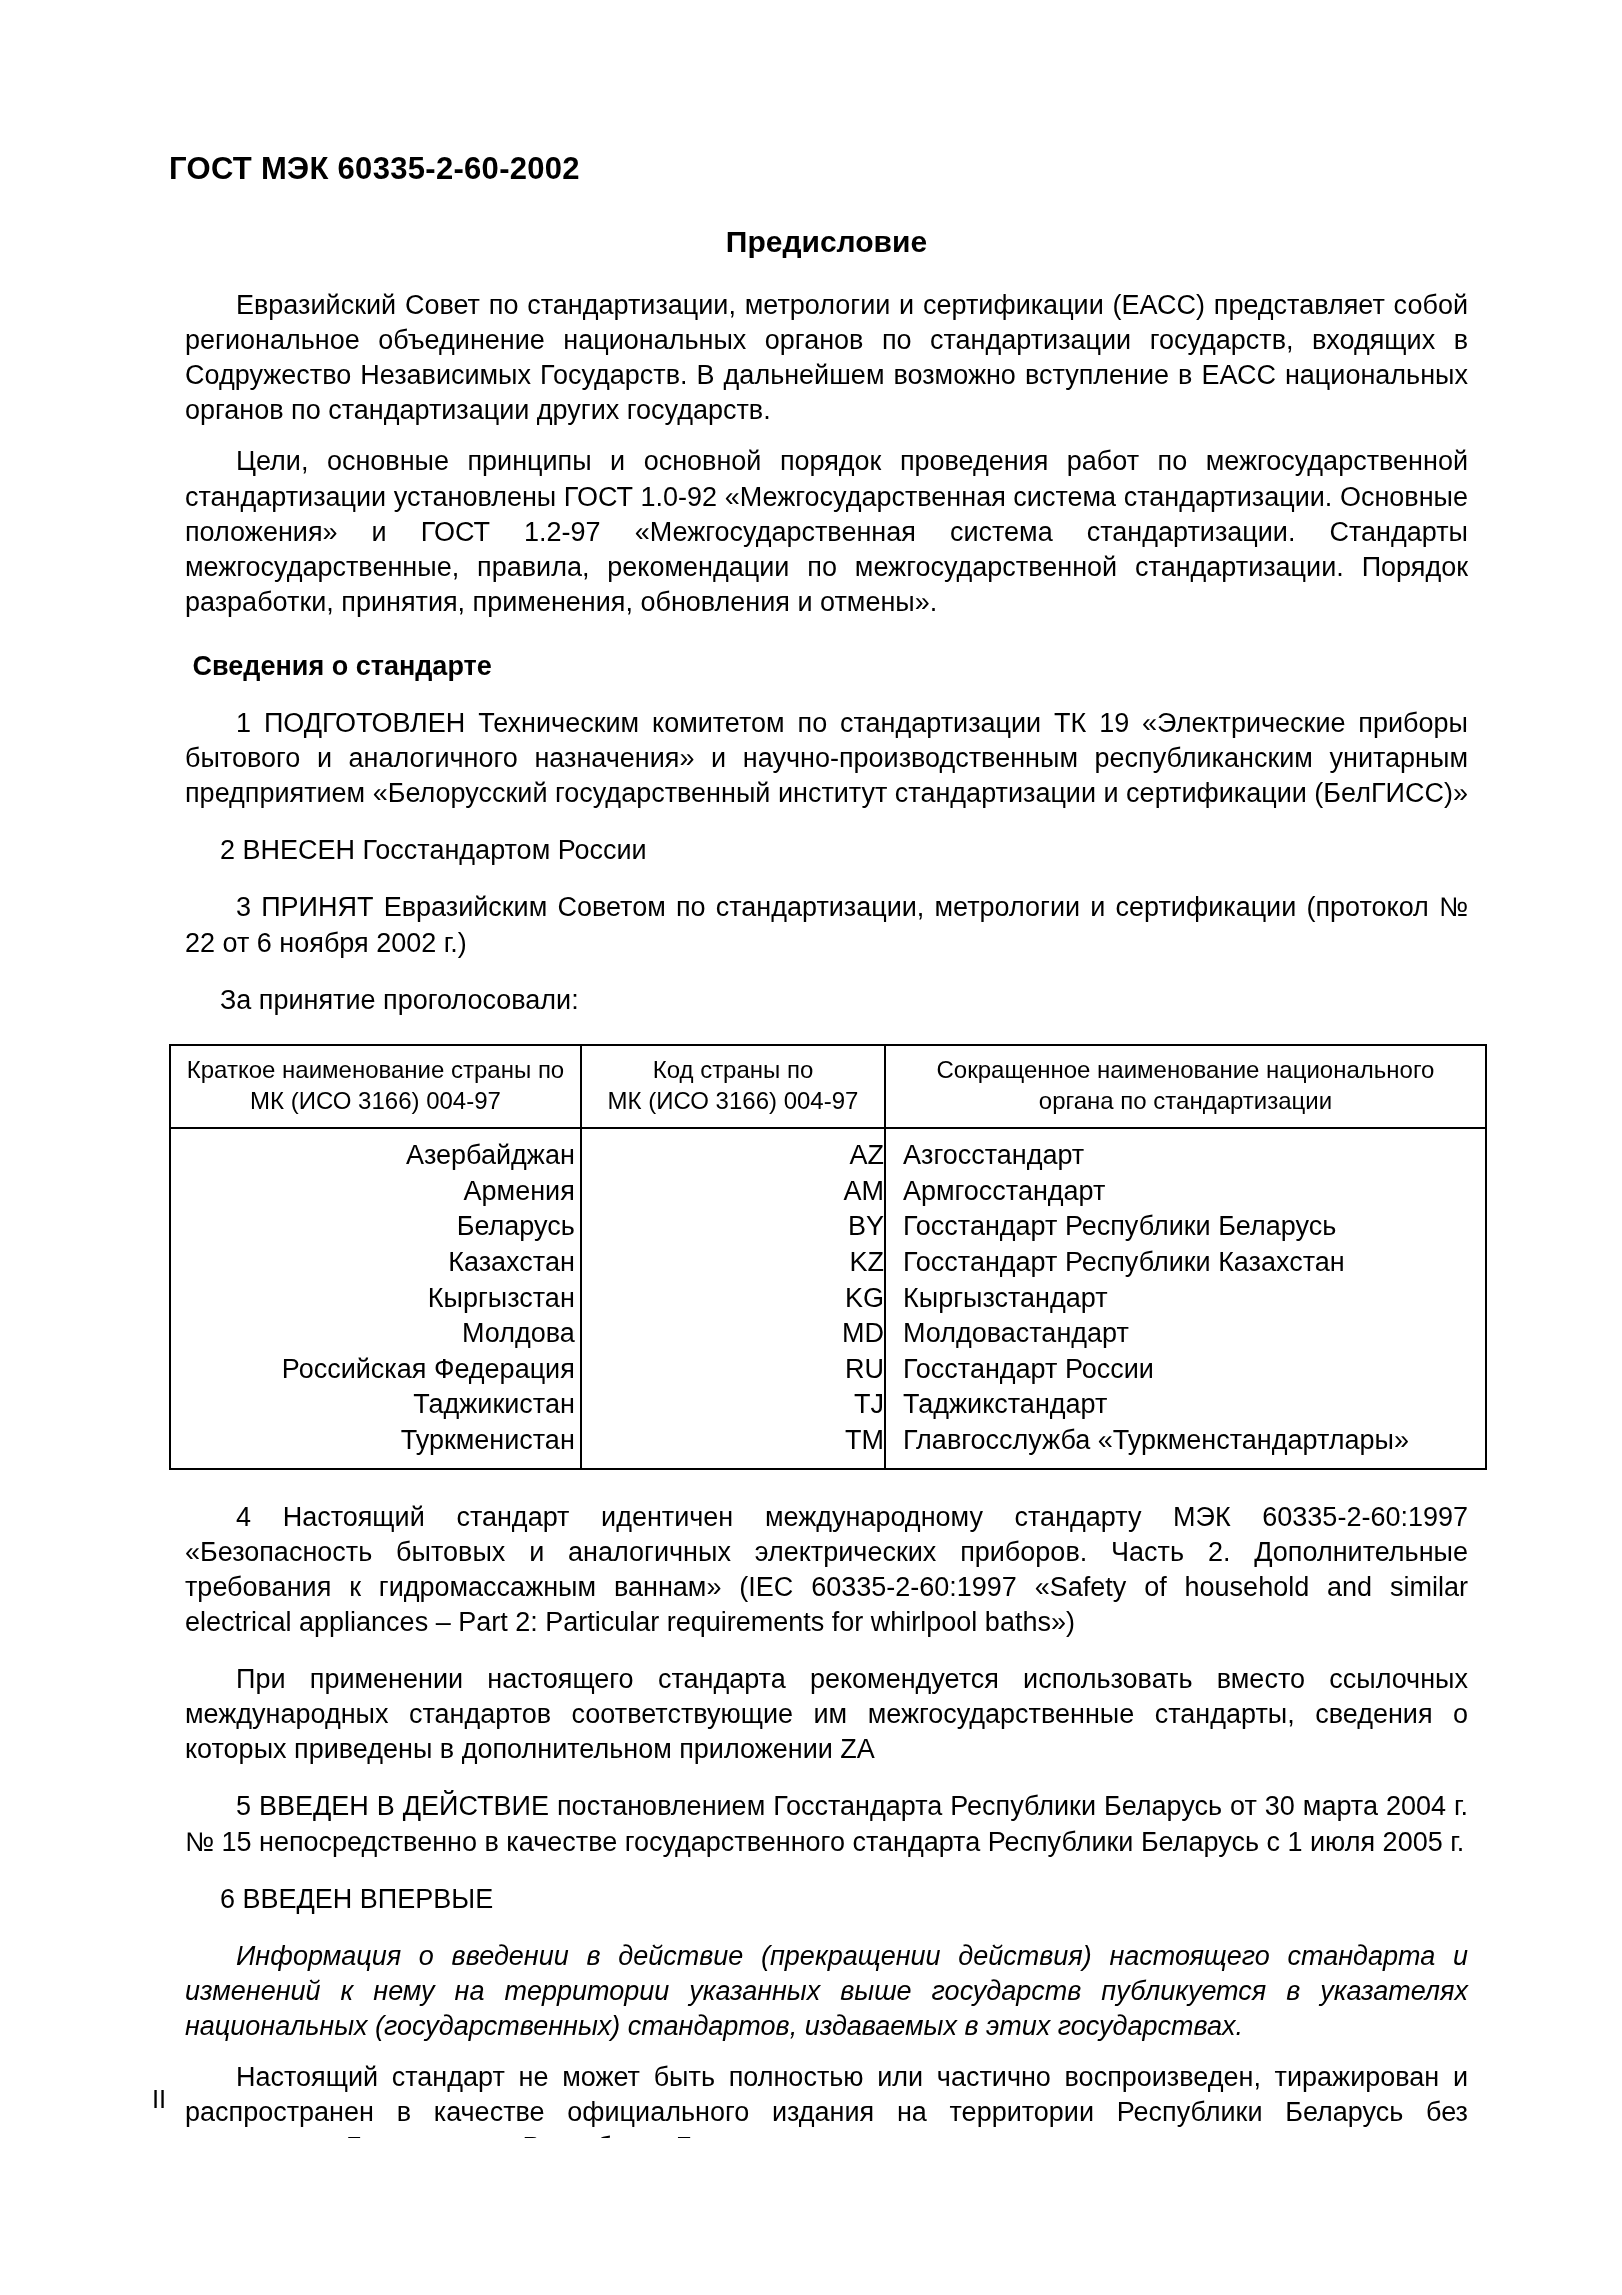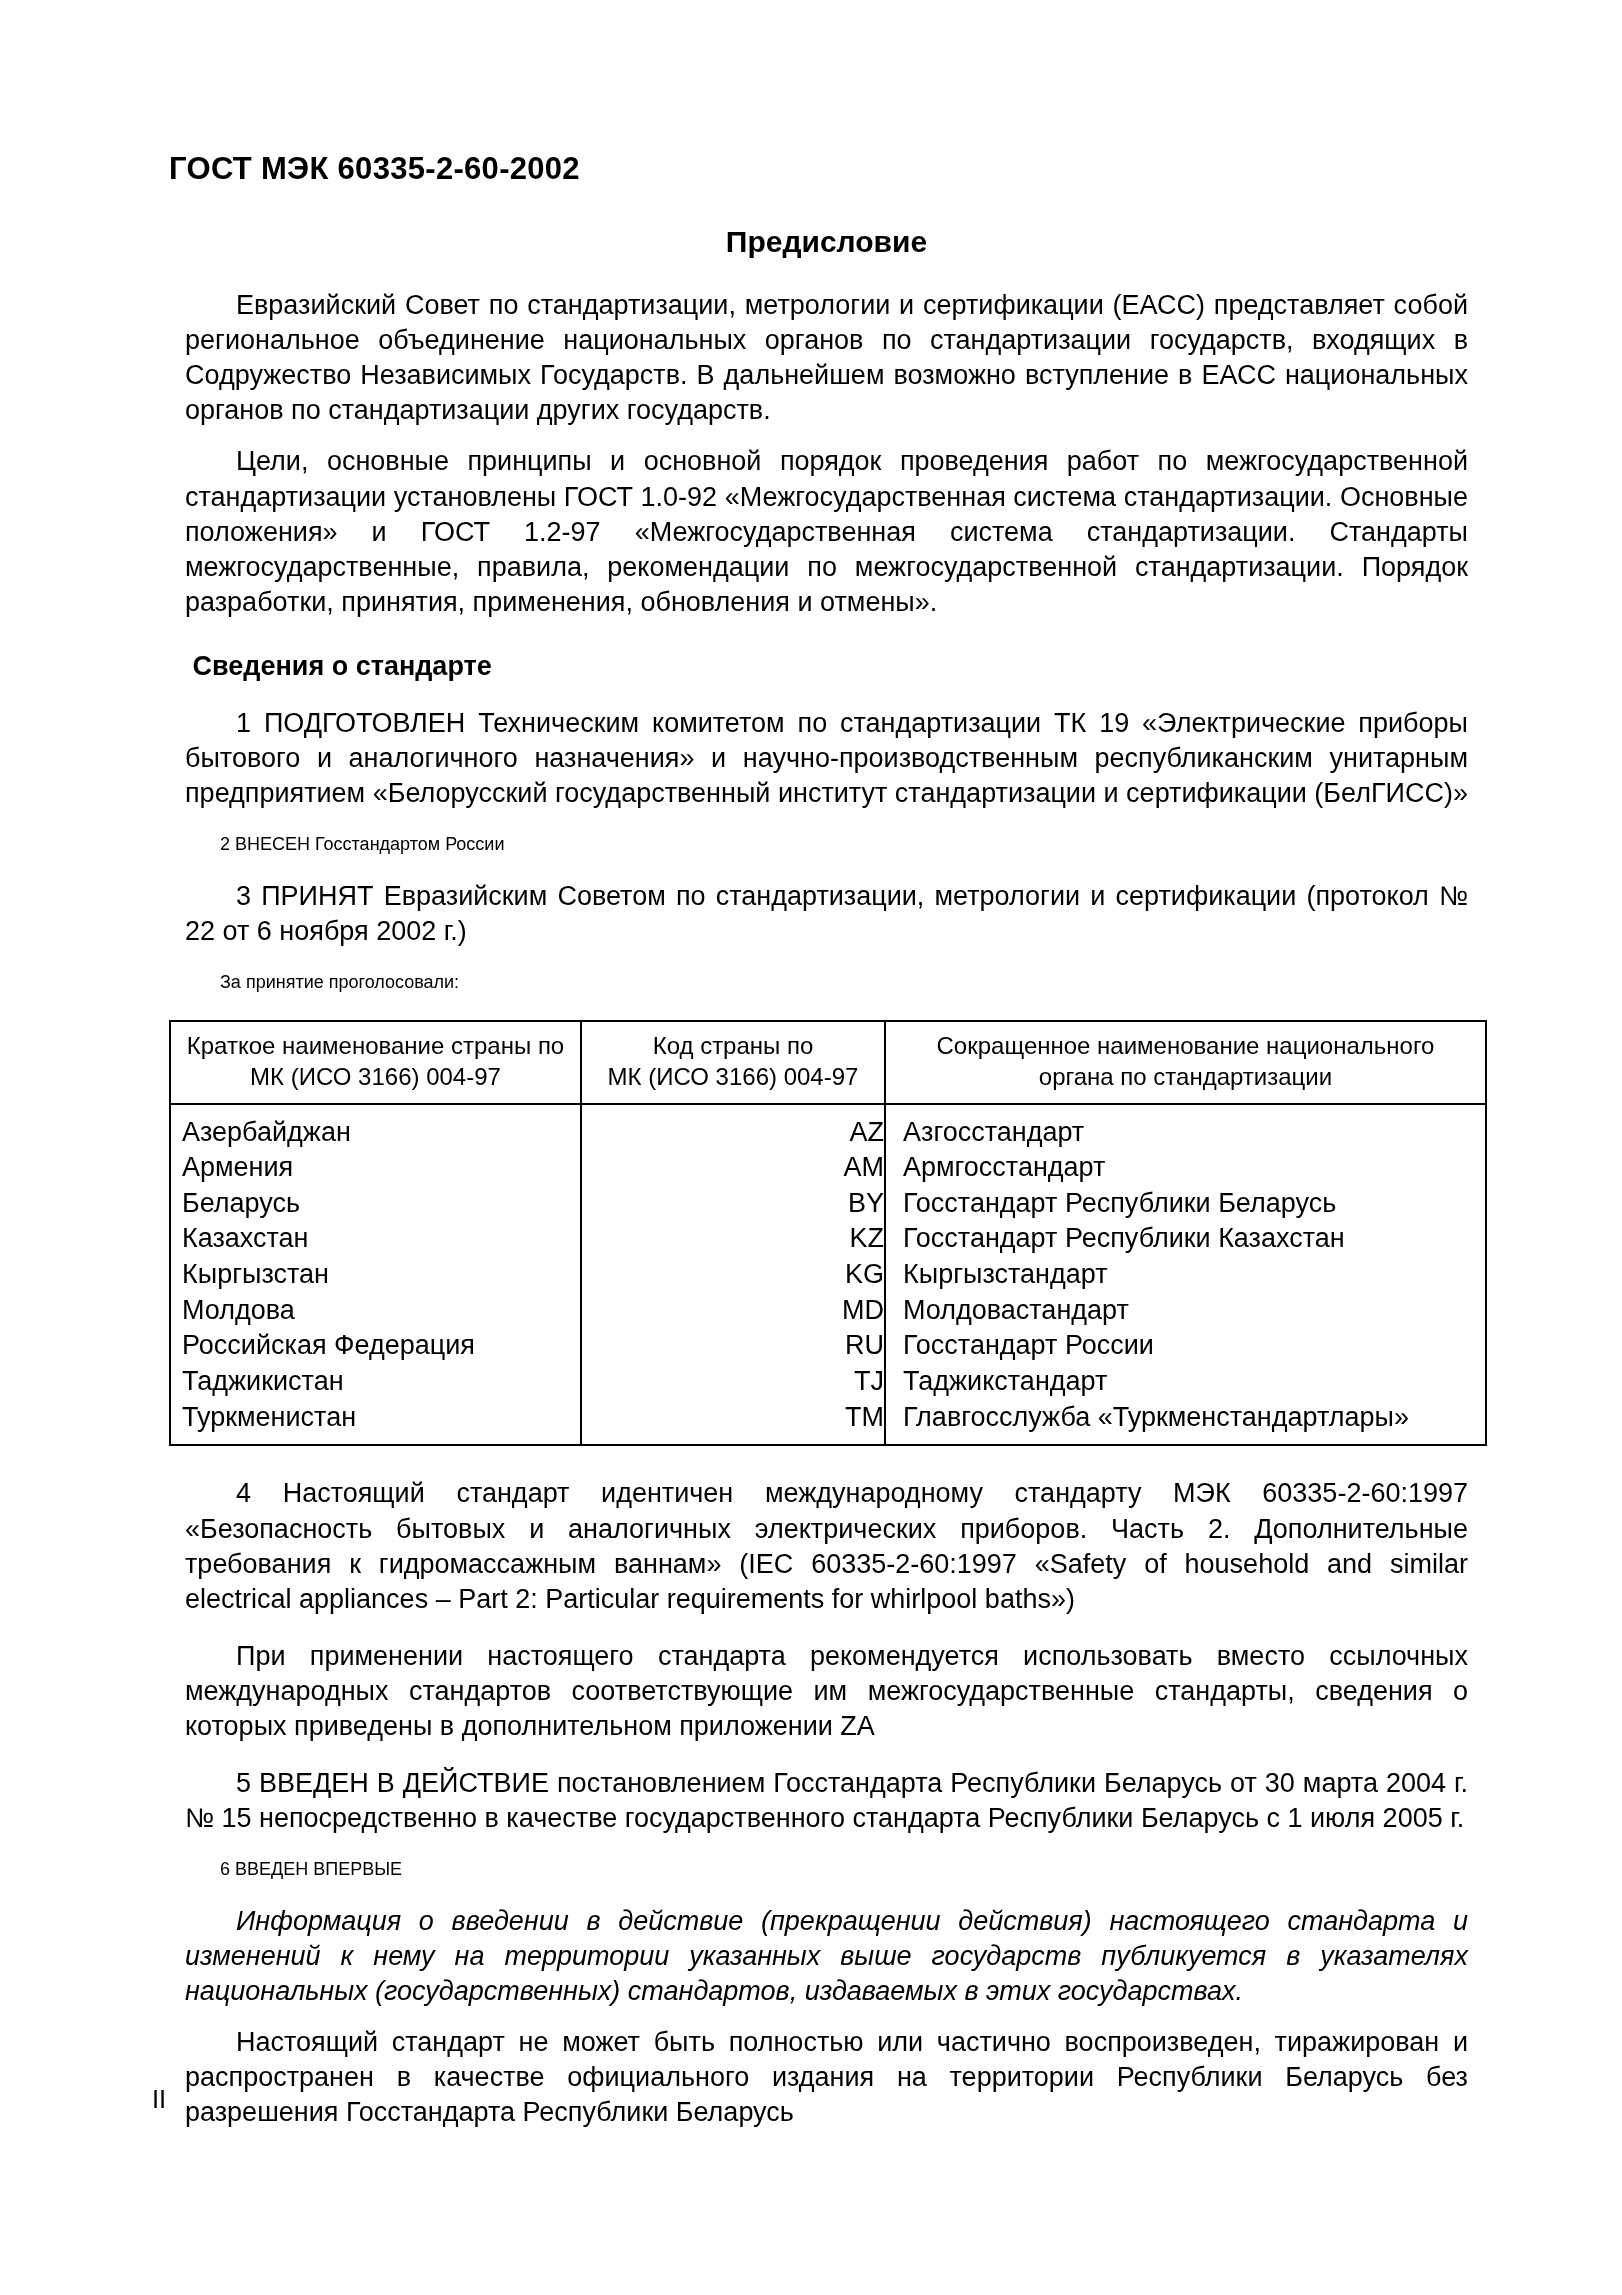--- a/index.html
+++ b/index.html
@@ -60,21 +60,21 @@
   p.body.italic { font-style: italic; }
   p.subhead {
     font-size: 27px;
     font-weight: bold;
     margin: 0;
     margin-top: 29px;
     text-indent: 23.6px;
     line-height: 1.3;
   }
   p.plain {
-    font-size: 18px;
+    font-size: 27px;
     line-height: 1.30;
     margin: 0;
     text-indent: 51px;
   }
   p.plain.gap-md { margin-top: 22px; }
 
   
   .vote-table-wrap { margin-top: 26px; }
   table.vote-table {
     border-collapse: collapse;
@@ -95,23 +95,23 @@
   }
   table.vote-table td {
     border-top: none;
     border-bottom: none;
     padding: 0;
     font-size: 27px;
   }
   table.vote-table tbody tr:first-child td { padding-top: 9.2px; }
   table.vote-table tbody tr:last-child td { padding-bottom: 9.2px; }
   table.vote-table td.c-name {
-    padding-left: 11px;
+    padding-left: 36px;
     padding-right: 5.2px;
-    text-align: left;
+    text-align: right;
     line-height: 1.32;
   }
   table.vote-table td.c-code {
     text-align: right;
     line-height: 1.32;
   }
   table.vote-table td.c-org {
     padding-left: 17px;
     padding-right: 2px;
     text-align: left;

